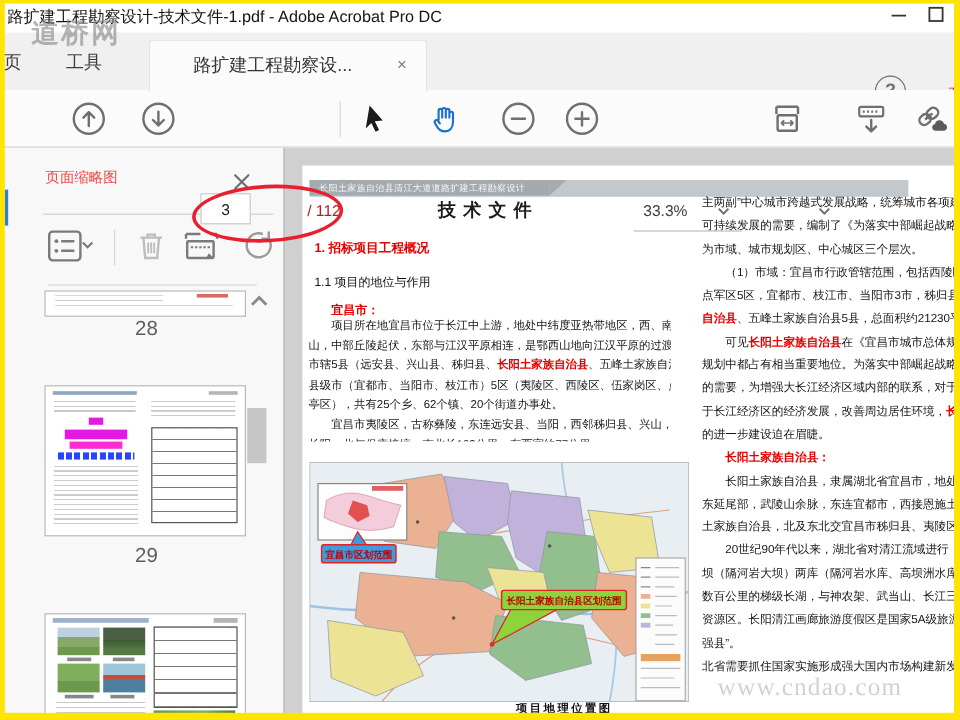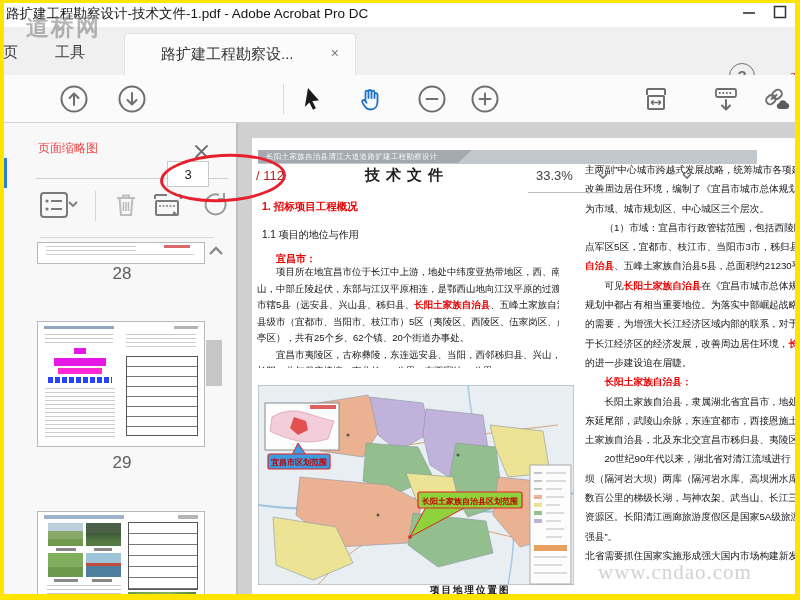--- a/index.html
+++ b/index.html
@@ -295,21 +295,21 @@
     <div class="tline"><span>　　项目所在地宜昌市位于长江中上游，地处中纬度亚热带地区，西、南、北三面环</span></div>
     <div class="tline"><span>山，中部丘陵起伏，东部与江汉平原相连，是鄂西山地向江汉平原的过渡地带。宜昌</span></div>
     <div class="tline"><span>市辖5县（远安县、兴山县、秭归县、</span><span class="rd bd">长阳土家族自治县</span><span>、五峰土家族自治县）3个</span></div>
     <div class="tline"><span>县级市（宜都市、当阳市、枝江市）5区（夷陵区、西陵区、伍家岗区、点军区、猇</span></div>
     <div class="tline"><span>亭区），共有25个乡、62个镇、20个街道办事处。</span></div>
     <div class="tline"><span>　　宜昌市夷陵区，古称彝陵，东连远安县、当阳，西邻秭归县、兴山，南抵枝江、</span></div>
     <div class="tline"><span>长阳，北与保康接壤，南北长103公里，东西宽约77公里。</span></div>
   </div>
 <div class="abs rightcol">
     <div class="tline"><span>主两副”中心城市跨越式发展战略，统筹城市各项建</span></div>
-    <div class="tline"><span>改善周边居住环境，编制了《宜昌市城市总体规划</span></div>
+    <div class="tline"><span>可持续发展的需要，编制了《为落实中部崛起战略</span></div>
     <div class="tline"><span>为市域、城市规划区、中心城区三个层次。</span></div>
     <div class="tline"><span>　　（1）市域：宜昌市行政管辖范围，包括西陵区</span></div>
     <div class="tline"><span>点军区5区，宜都市、枝江市、当阳市3市，秭归县</span></div>
     <div class="tline"><span class="rd bd">自治县</span><span>、五峰土家族自治县5县，总面积约21230平</span></div>
     <div class="tline"><span>　　可见</span><span class="rd bd">长阳土家族自治县</span><span>在《宜昌市城市总体规划</span></div>
     <div class="tline"><span>规划中都占有相当重要地位。为落实中部崛起战略，</span></div>
     <div class="tline"><span>的需要，为增强大长江经济区域内部的联系，对于完</span></div>
     <div class="tline"><span>于长江经济区的经济发展，改善周边居住环境，</span><span class="rd bd">长阳</span></div>
     <div class="tline"><span>的进一步建设迫在眉睫。</span></div>
     <div class="tline"><span>　　</span><span class="rd bd">长阳土家族自治县：</span></div>

